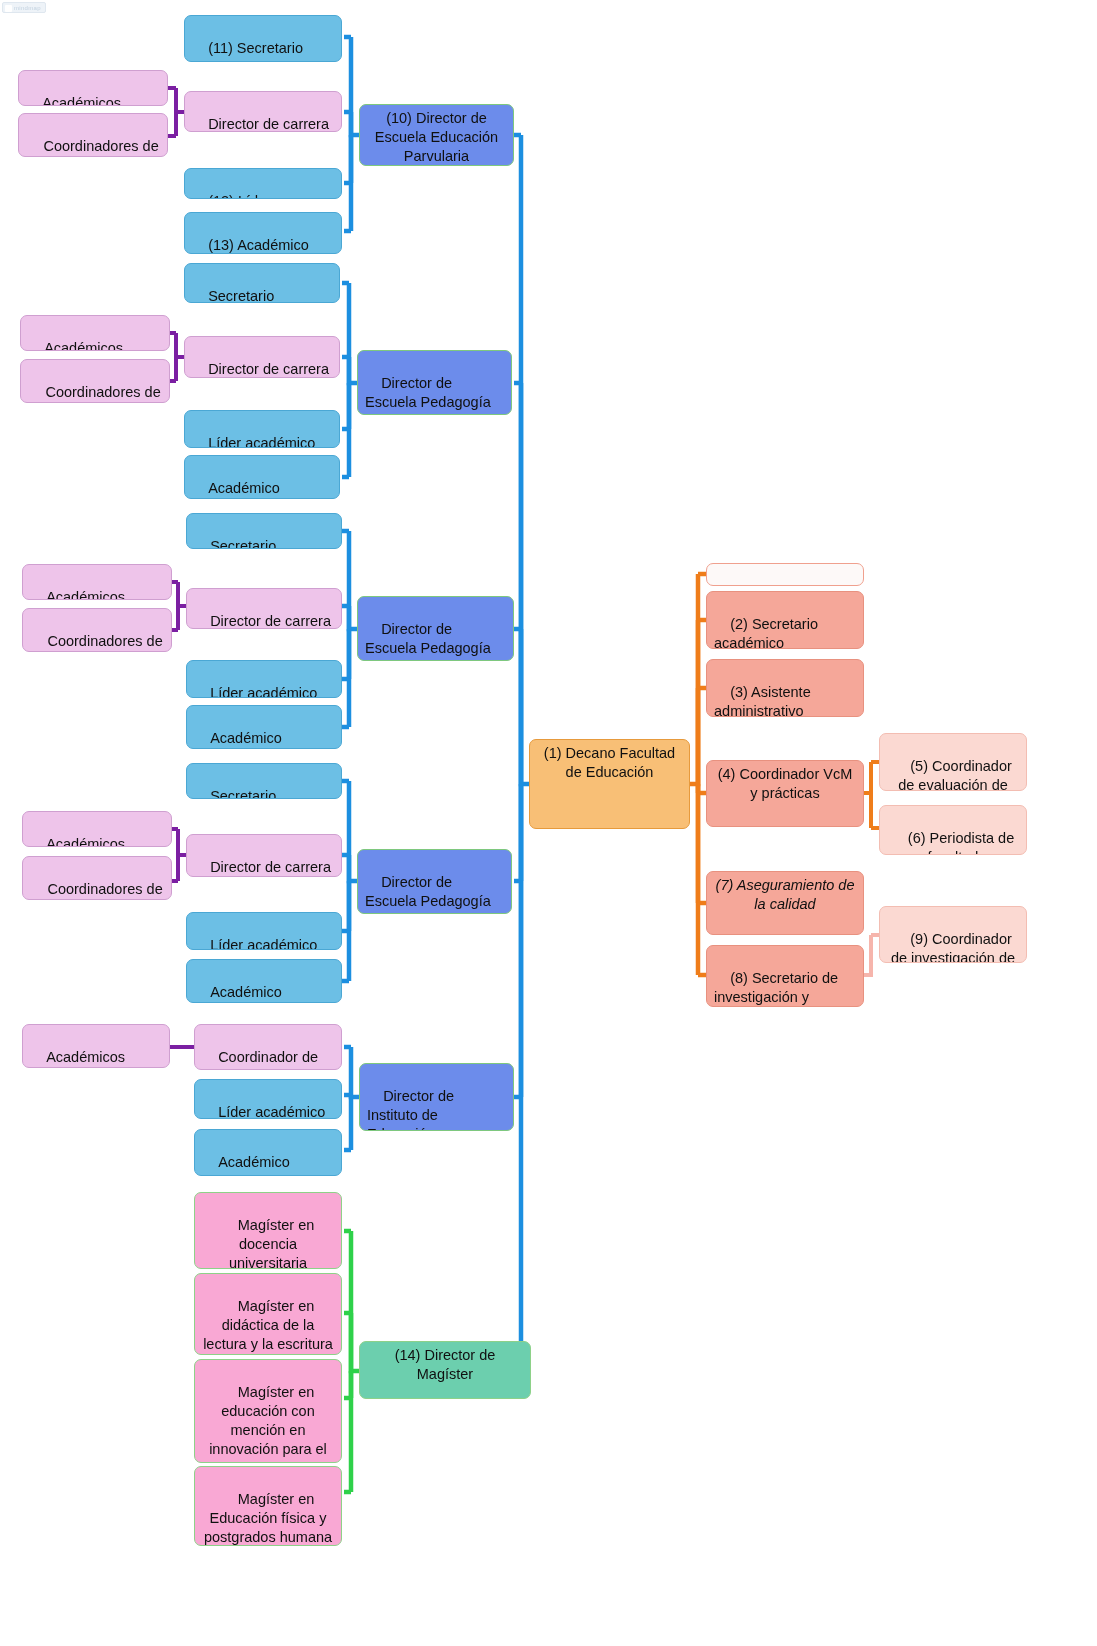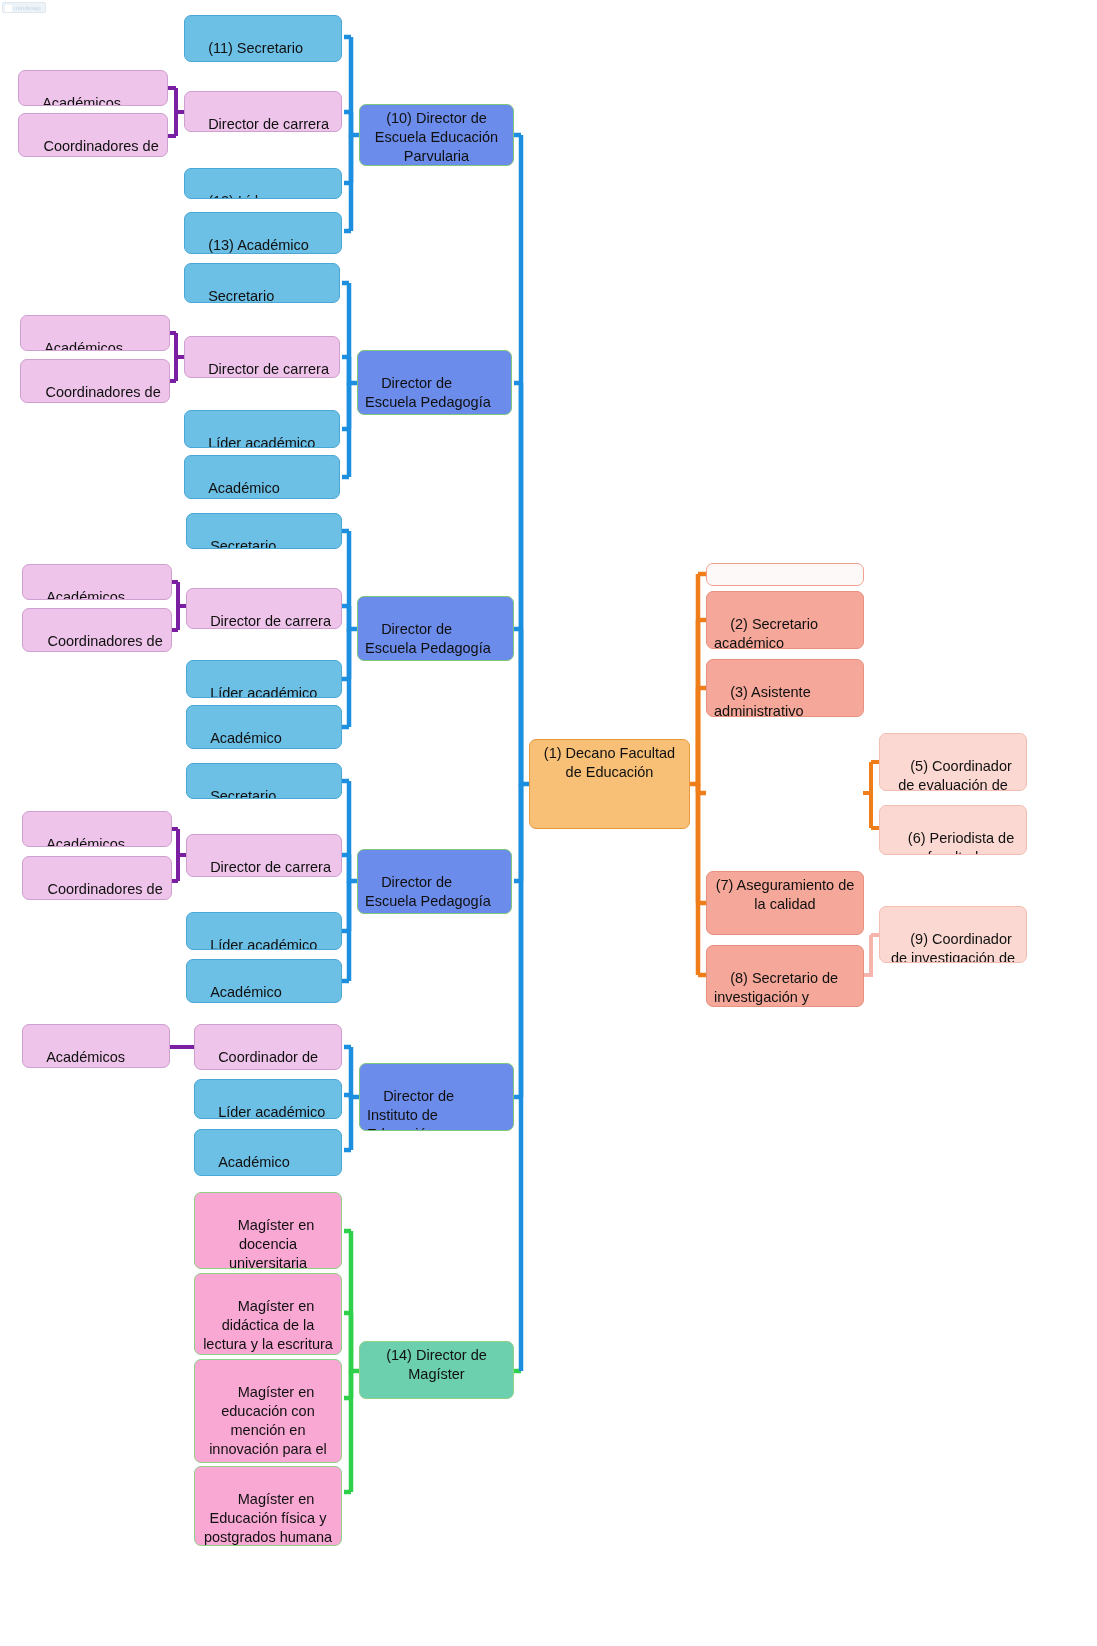--- a/index.html
+++ b/index.html
@@ -274,22 +274,25 @@
   </div>
 
   <div class="node n-salmon" style="left:706px; top:591px; width:158px; height:58px;">
     <span>(2) Secretario académico</span>
   </div>
 
   <div class="node n-salmon" style="left:706px; top:659px; width:158px; height:58px;">
     <span>(3) Asistente administrativo</span>
   </div>
 
-
-  <div class="node n-salmon center-text" style="left:706px; top:871px; width:158px; height:64px; display:flex; align-items:flex-start; justify-content:center;">
+  <div class="node n-salmon center-text" style="left:706px; top:760px; width:158px; height:67px; display:flex; align-items:flex-start; justify-content:center;">
+    <span>(4) Coordinador VcM y prácticas</span>
+  </div>
+
+  <div class="node n-salmon center-text" style="left:706px; top:871px; width:158px; height:64px; display:flex; align-items:flex-start; justify-content:center;font-style:italic;">
     <span>(7) Aseguramiento de la calidad</span>
   </div>
 
   <div class="node n-salmon" style="left:706px; top:945px; width:158px; height:62px;">
     <span>(8) Secretario de investigación y postgrados</span>
   </div>
 
   <div class="node n-salmon-pale" style="left:879px; top:733px; width:148px; height:58px;">
     <span>(5) Coordinador de evaluación de VcM y prácticas</span>
   </div>
@@ -427,21 +430,21 @@
   </div>
 
   <div class="node n-blue" style="left:194px; top:1129px; width:148px; height:47px;">
     <span>Académico investigador</span>
   </div>
 
   <div class="node n-violet" style="left:22px; top:1024px; width:148px; height:44px;">
     <span>Académicos</span>
   </div>
 
-  <div class="node n-green-teal center-text" style="left:359px; top:1341px; width:155px; height:58px; display:flex; align-items:flex-start; justify-content:center;">
+  <div class="node n-green-teal center-text" style="left:359px; top:1341px; width:172px; height:58px; display:flex; align-items:flex-start; justify-content:center;">
     <span>(14) Director de Magíster</span>
   </div>
 
   <div class="node n-green-pale" style="left:194px; top:1192px; width:148px; height:77px;">
     <span>Magíster en docencia universitaria</span>
   </div>
 
   <div class="node n-green-pale" style="left:194px; top:1273px; width:148px; height:82px;">
     <span>Magíster en didáctica de la lectura y la escritura</span>
   </div>

